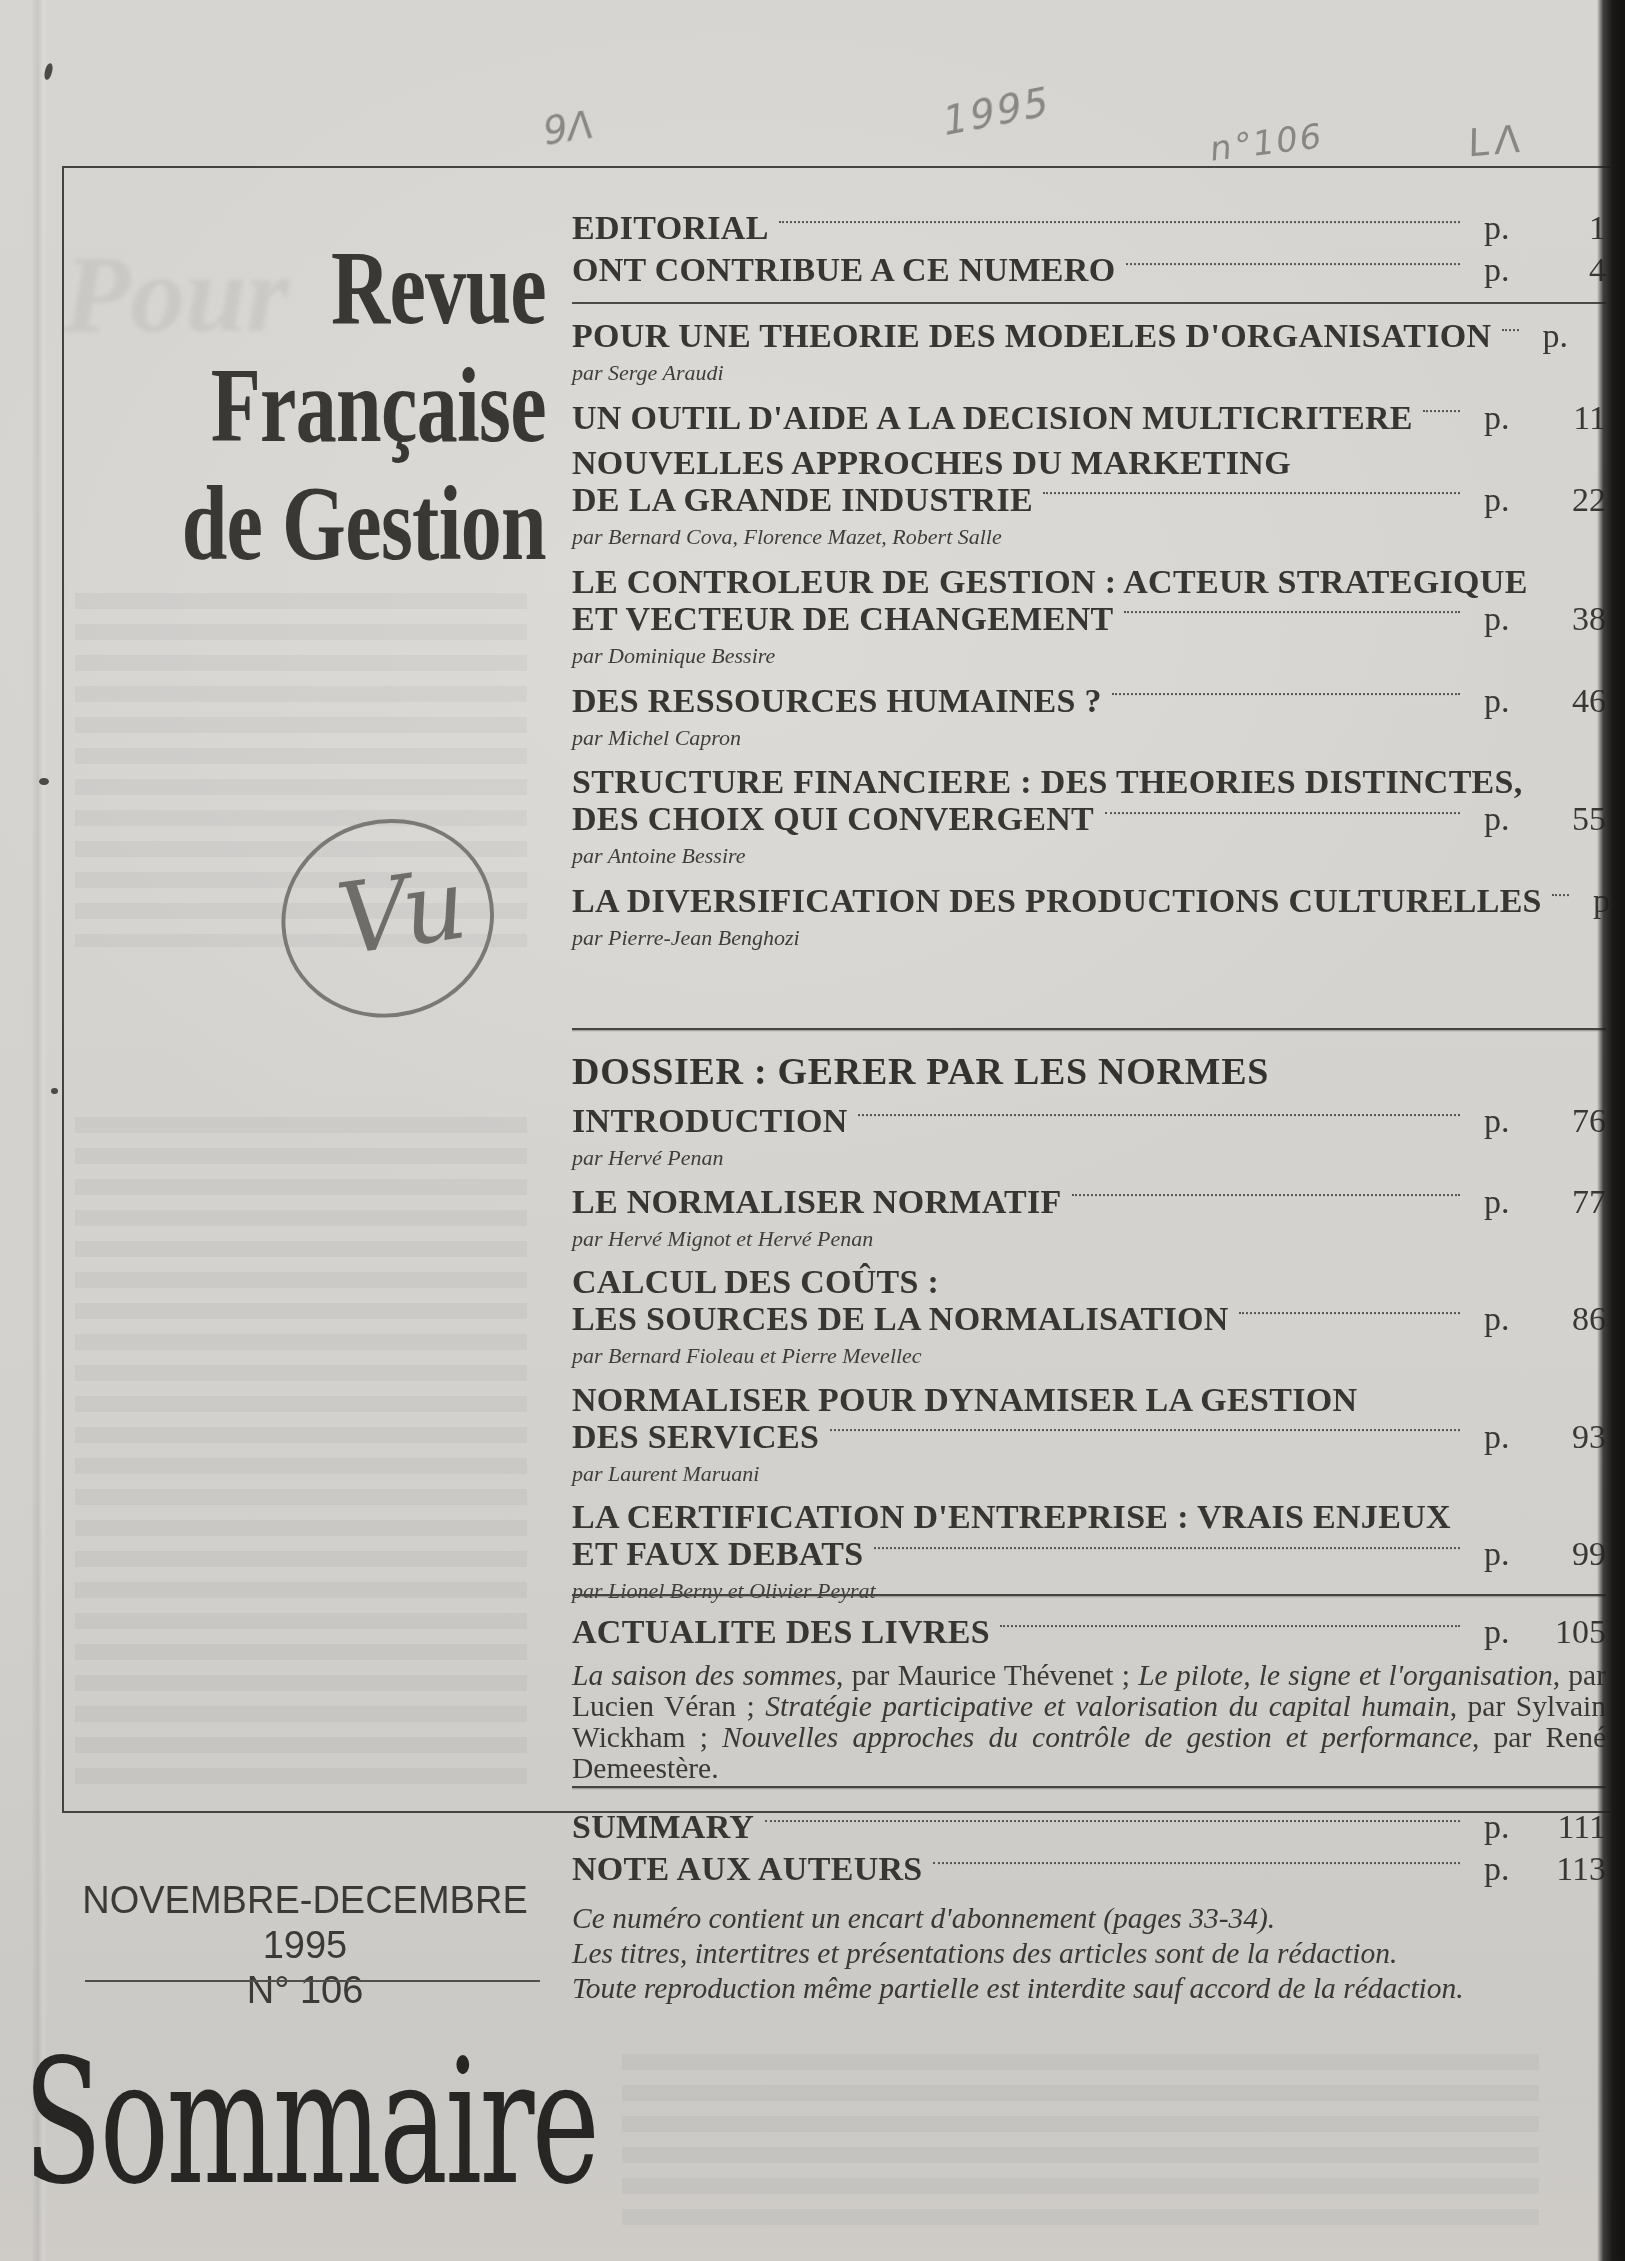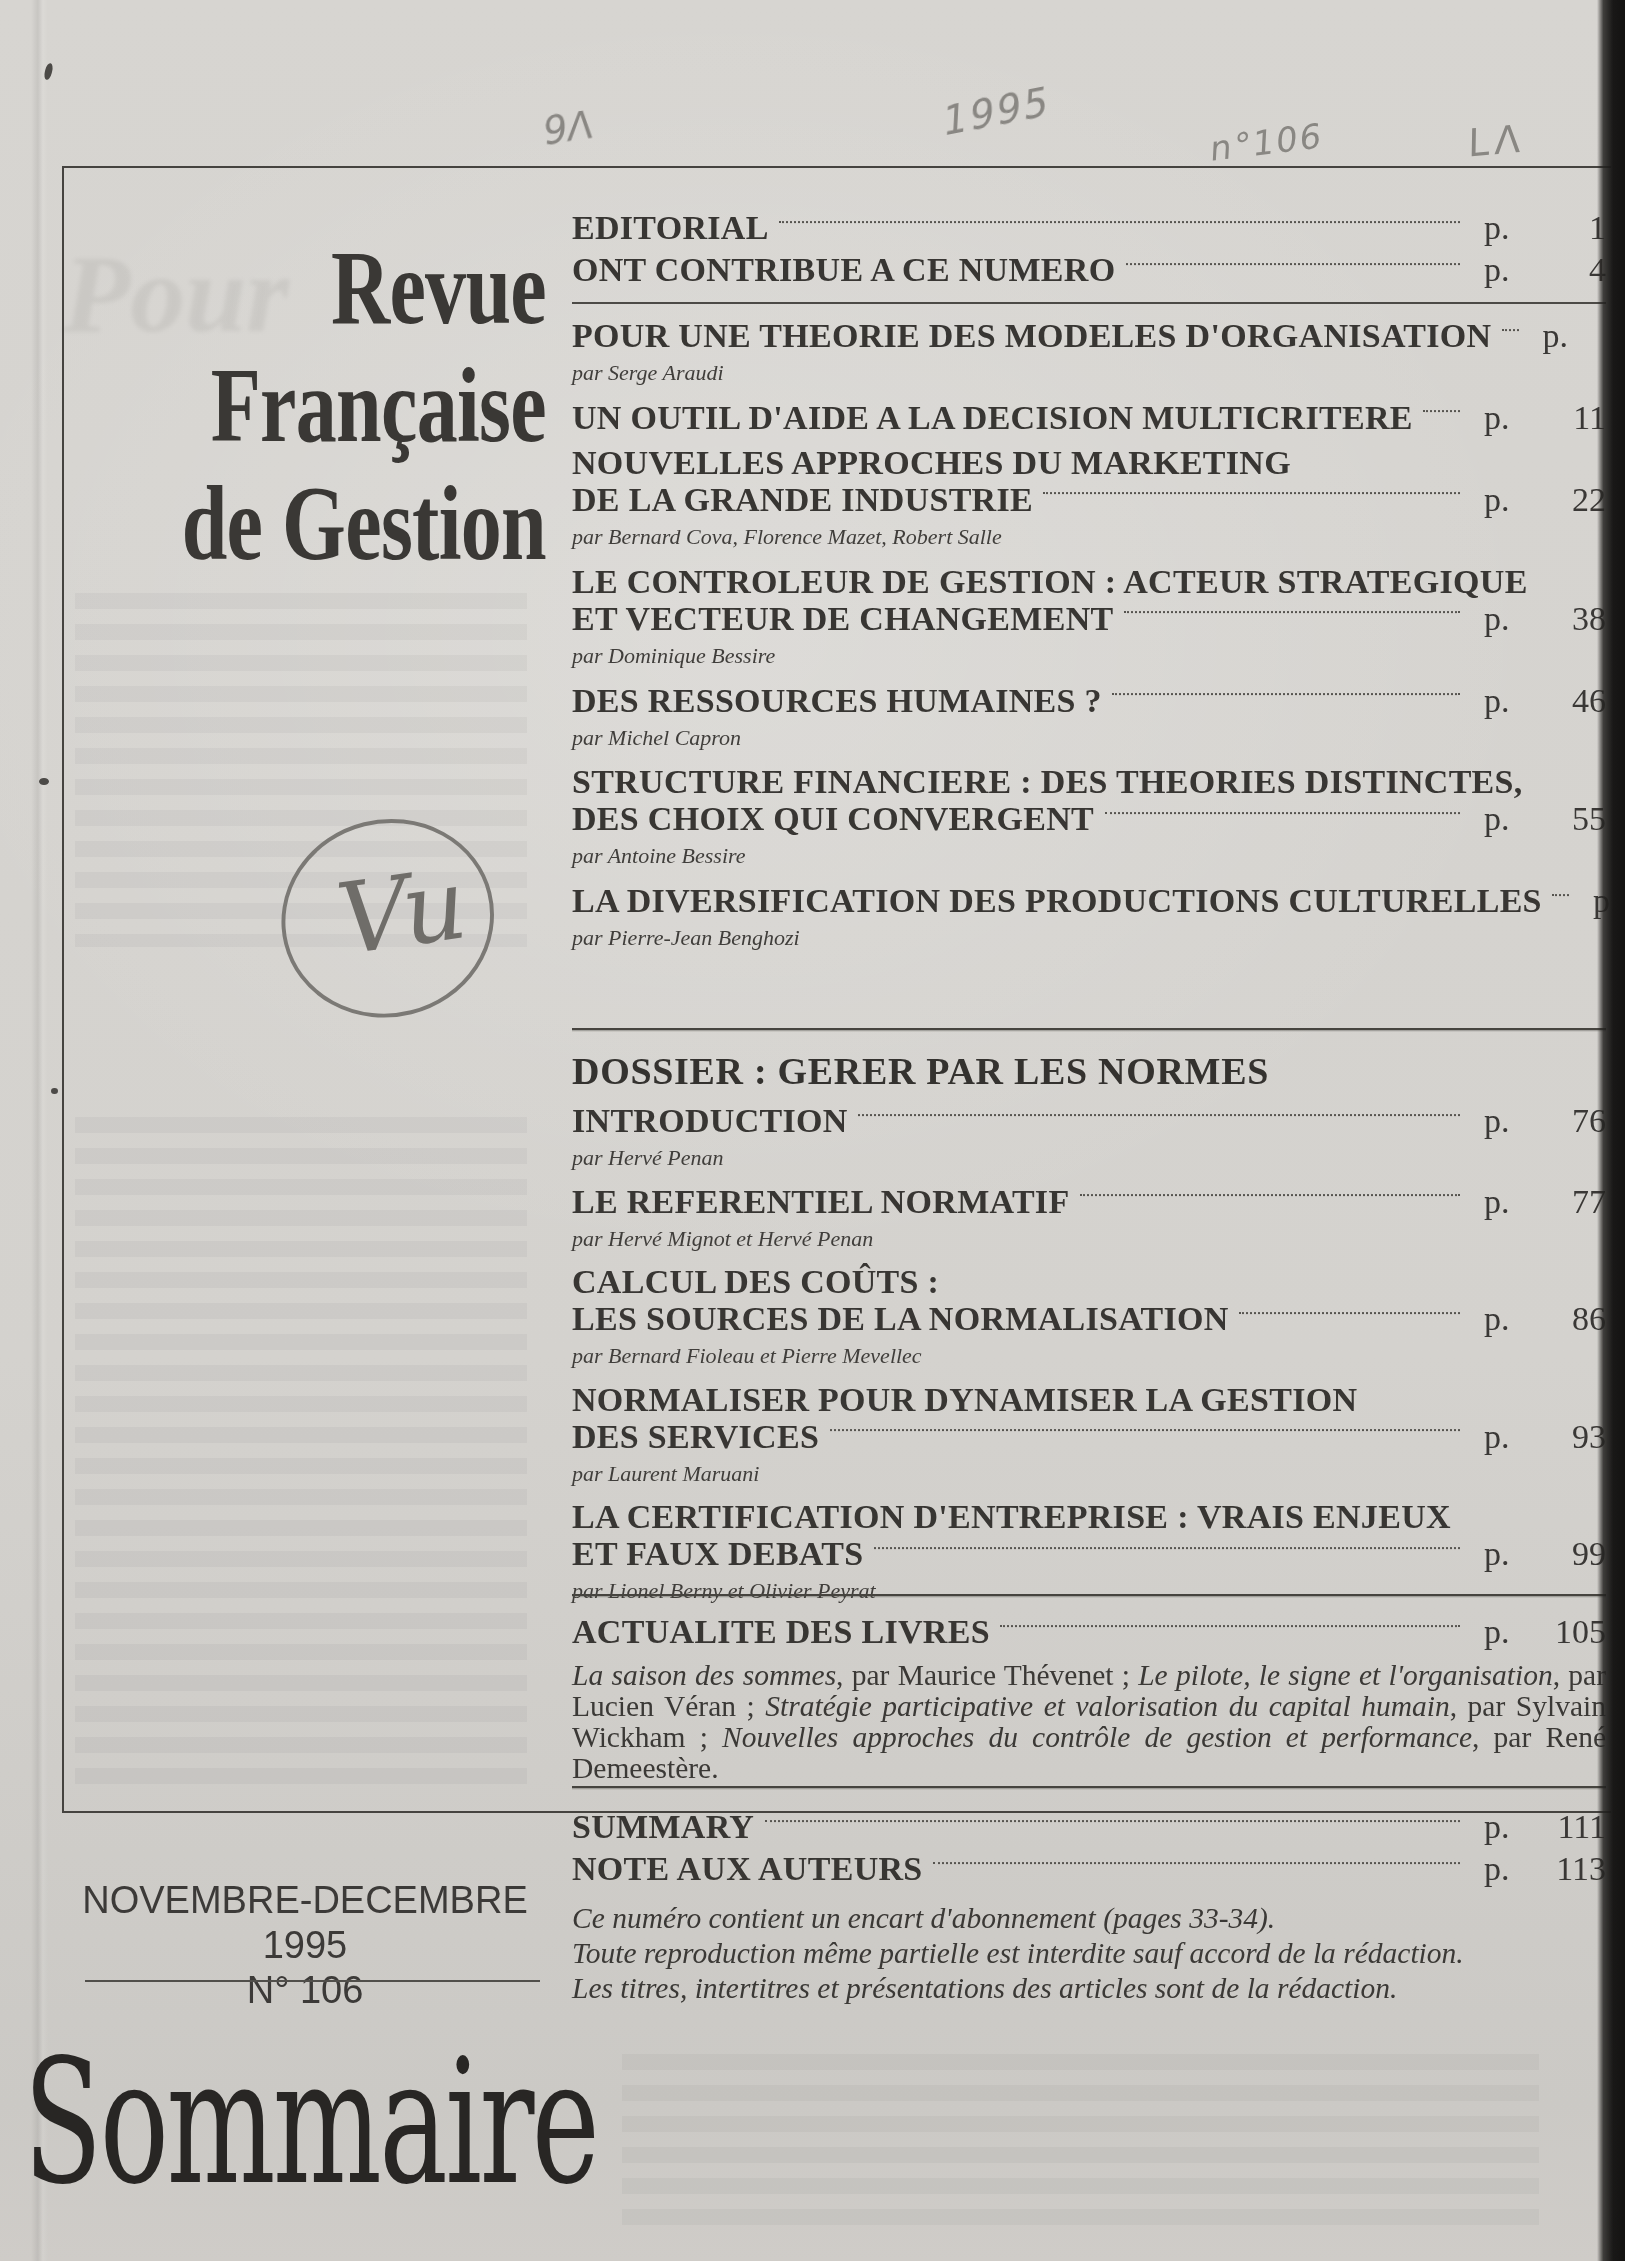--- a/index.html
+++ b/index.html
@@ -203,21 +203,21 @@
             <div class="toc-row t-line">
               <span class="t-title">INTRODUCTION</span>
               <span class="leader"></span>
               <span class="t-pg">p.</span>
               <span class="t-num">76</span>
             </div>
             <div class="authors t-line">par Hervé Penan</div>
           </div>
           <div class="entry d-entry">
             <div class="toc-row t-line">
-              <span class="t-title">LE REFERENTIEL NORMATIF</span>
+              <span class="t-title">LE NORMALISER NORMATIF</span>
               <span class="leader"></span>
               <span class="t-pg">p.</span>
               <span class="t-num">77</span>
             </div>
             <div class="authors t-line">par Hervé Mignot et Hervé Penan</div>
           </div>
           <div class="entry d-entry">
             <div class="t-title t-line">CALCUL DES COÛTS :</div>
             <div class="toc-row t-line">
               <span class="t-title">LES SOURCES DE LA NORMALISATION</span>
@@ -268,22 +268,22 @@
           </div>
           <div class="toc-row lh-front">
             <span class="t-title">NOTE AUX AUTEURS</span>
             <span class="leader"></span>
             <span class="t-pg">p.</span>
             <span class="t-num">113</span>
           </div>
         </div>
       <div class="block notes" id="notes-block" style="top:1733px">
           <div>Ce numéro contient un encart d'abonnement (pages 33-34).</div>
+          <div>Les titres, intertitres et présentations des articles sont de la rédaction.</div>
           <div>Toute reproduction même partielle est interdite sauf accord de la rédaction.</div>
-          <div>Les titres, intertitres et présentations des articles sont de la rédaction.</div>
         </div>
     </div>
   </div>
 
   <div class="sommaire">Sommaire</div>
 
   <div class="scan-band"></div>
 </div>
 
 

